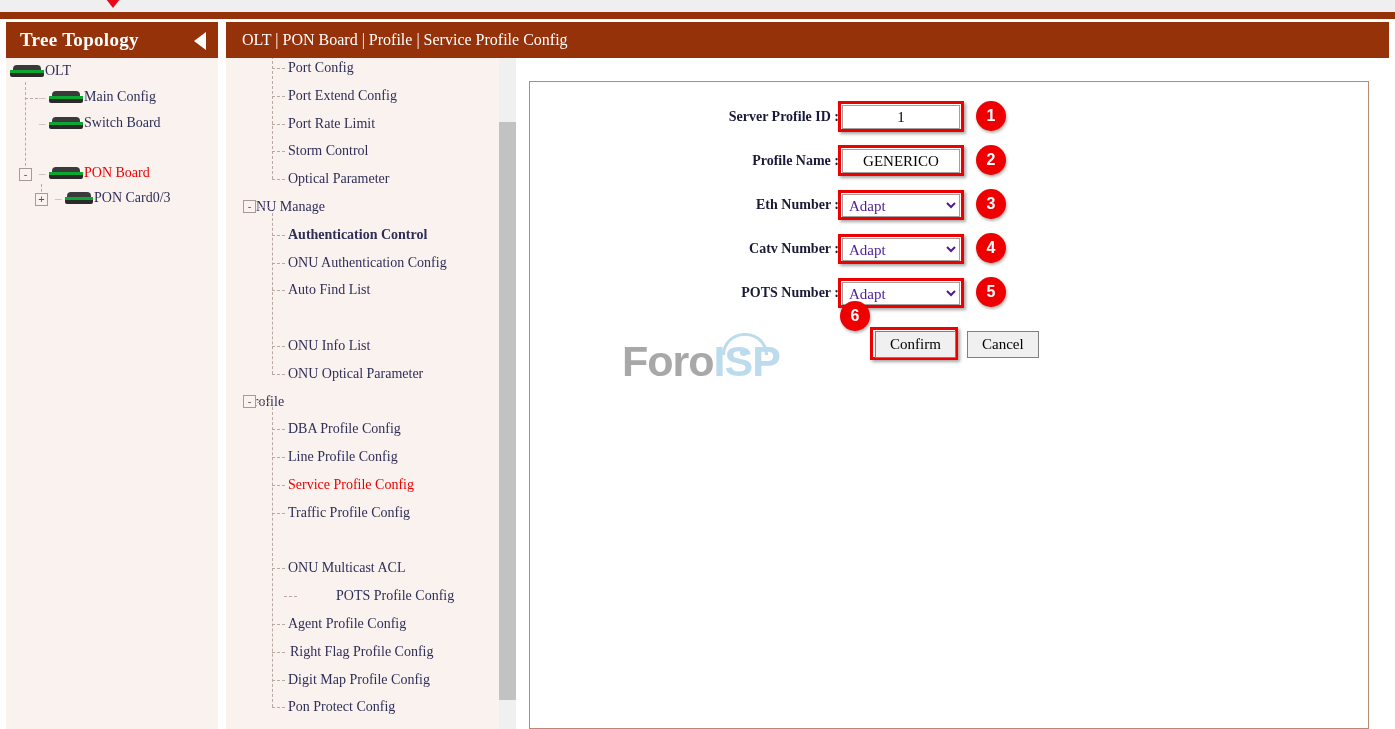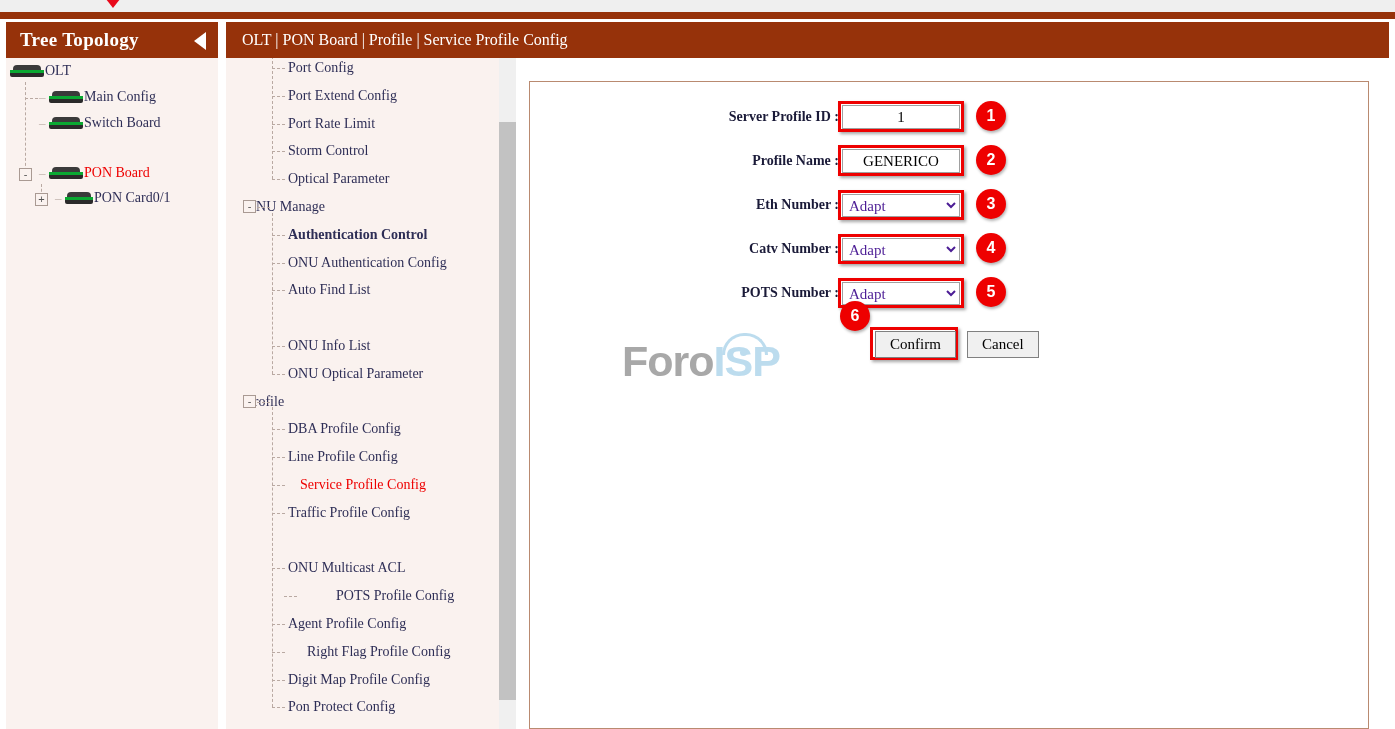--- a/index.html
+++ b/index.html
@@ -243,21 +243,21 @@
         <span class="devicon">
           <span class="top"></span><span class="led"></span><span class="base"></span>
         </span><span class="tlabel red">PON Board</span>
       </div>
 
       <div class="expander" style="left:29px; top:135px;">+</div>
       <div class="tnode" style="left:49px; top:131px;">
         <span style="color:#b9a9a2;font-size:13px;vertical-align:middle;">–</span>
         <span class="devicon small">
           <span class="top"></span><span class="led"></span><span class="base"></span>
-        </span><span class="tlabel">PON Card0/1</span>
+        </span><span class="tlabel">PON Card0/3</span>
       </div>
 
     </div>
   </div>
 
   <div class="menu-panel">
     <div class="menu-list" id="menu-list">
         <div class="menu-item" style="top: 32px; left: 0px;"><span class="dash" style="left: 46px; top: 14px;"></span><span class="mtext" style="margin-left: 62px;">Port Config</span></div>
         <div class="menu-item" style="top: 59.8px; left: 0px;"><span class="dash" style="left: 46px; top: 14px;"></span><span class="mtext" style="margin-left: 62px;">Port Extend Config</span></div>
         <div class="menu-item" style="top: 87.6px; left: 0px;"><span class="dash" style="left: 46px; top: 14px;"></span><span class="mtext" style="margin-left: 62px;">Port Rate Limit</span></div>
@@ -265,26 +265,26 @@
         <div class="menu-item" style="top: 143.2px; left: 0px;"><span class="dash" style="left: 46px; top: 14px;"></span><span class="mtext" style="margin-left: 62px;">Optical Parameter</span></div>
         <div class="menu-group" style="top: 171px;"><span class="expander" style="left: 17px; top: 7px;">-</span><span class="dash" style="left: 31px; top: 14px;"></span><span class="gtext">ONU Manage</span></div>
         <div class="menu-item" style="top: 198.8px; left: 0px; font-weight: bold;"><span class="dash" style="left: 46px; top: 14px;"></span><span class="mtext" style="margin-left: 62px;">Authentication Control</span></div>
         <div class="menu-item" style="top: 226.6px; left: 0px;"><span class="dash" style="left: 46px; top: 14px;"></span><span class="mtext" style="margin-left: 62px;">ONU Authentication Config</span></div>
         <div class="menu-item" style="top: 254.4px; left: 0px;"><span class="dash" style="left: 46px; top: 14px;"></span><span class="mtext" style="margin-left: 62px;">Auto Find List</span></div>
         <div class="menu-item" style="top: 310px; left: 0px;"><span class="dash" style="left: 46px; top: 14px;"></span><span class="mtext" style="margin-left: 62px;">ONU Info List</span></div>
         <div class="menu-item" style="top: 337.8px; left: 0px;"><span class="dash" style="left: 46px; top: 14px;"></span><span class="mtext" style="margin-left: 62px;">ONU Optical Parameter</span></div>
         <div class="menu-group" style="top: 365.6px;"><span class="expander" style="left: 17px; top: 7px;">-</span><span class="dash" style="left: 31px; top: 14px;"></span><span class="gtext">Profile</span></div>
         <div class="menu-item" style="top: 393.4px; left: 0px;"><span class="dash" style="left: 46px; top: 14px;"></span><span class="mtext" style="margin-left: 62px;">DBA Profile Config</span></div>
         <div class="menu-item" style="top: 421.2px; left: 0px;"><span class="dash" style="left: 46px; top: 14px;"></span><span class="mtext" style="margin-left: 62px;">Line Profile Config</span></div>
-        <div class="menu-item active" style="top: 449px; left: 0px; padding-left: 12px;"><span class="dash" style="left: 46px; top: 14px;"></span><span class="mtext" style="margin-left: 62px;">Service Profile Config</span></div>
+        <div class="menu-item active" style="top: 449px; left: 0px;"><span class="dash" style="left: 46px; top: 14px;"></span><span class="mtext" style="margin-left: 62px;">Service Profile Config</span></div>
         <div class="menu-item" style="top: 476.8px; left: 0px;"><span class="dash" style="left: 46px; top: 14px;"></span><span class="mtext" style="margin-left: 62px;">Traffic Profile Config</span></div>
         <div class="menu-item" style="top: 532.4px; left: 0px;"><span class="dash" style="left: 46px; top: 14px;"></span><span class="mtext" style="margin-left: 62px;">ONU Multicast ACL</span></div>
         <div class="menu-item" style="top: 560.2px; left: 12px; padding-left: 36px;"><span class="dash" style="left: 46px; top: 14px;"></span><span class="mtext" style="margin-left: 62px;">POTS Profile Config</span></div>
         <div class="menu-item" style="top: 588px; left: 0px;"><span class="dash" style="left: 46px; top: 14px;"></span><span class="mtext" style="margin-left: 62px;">Agent Profile Config</span></div>
-        <div class="menu-item" style="top: 615.8px; left: 0px;"><span class="dash" style="left: 46px; top: 14px;"></span><span class="mtext" style="margin-left: 81px;">Right Flag Profile Config</span></div>
+        <div class="menu-item" style="top: 615.8px; left: 0px;"><span class="dash" style="left: 46px; top: 14px;"></span><span class="mtext" style="margin-left: 64px;">Right Flag Profile Config</span></div>
         <div class="menu-item" style="top: 643.6px; left: 0px;"><span class="dash" style="left: 46px; top: 14px;"></span><span class="mtext" style="margin-left: 62px;">Digit Map Profile Config</span></div>
         <div class="menu-item" style="top: 671.4px; left: 0px;"><span class="dash" style="left: 46px; top: 14px;"></span><span class="mtext" style="margin-left: 62px;">Pon Protect Config</span></div>
         <div class="mvline" style="left: 46px; top: 24px; height: 133.2px;"></div>
         <div class="mvline" style="left: 46px; top: 190.8px; height: 161px;"></div>
         <div class="mvline" style="left: 46px; top: 385.4px; height: 300px;"></div>
       </div>
     <div class="scrollbar">
       <div class="sb-up"></div>
       <div class="sb-thumb"></div>
     </div>

